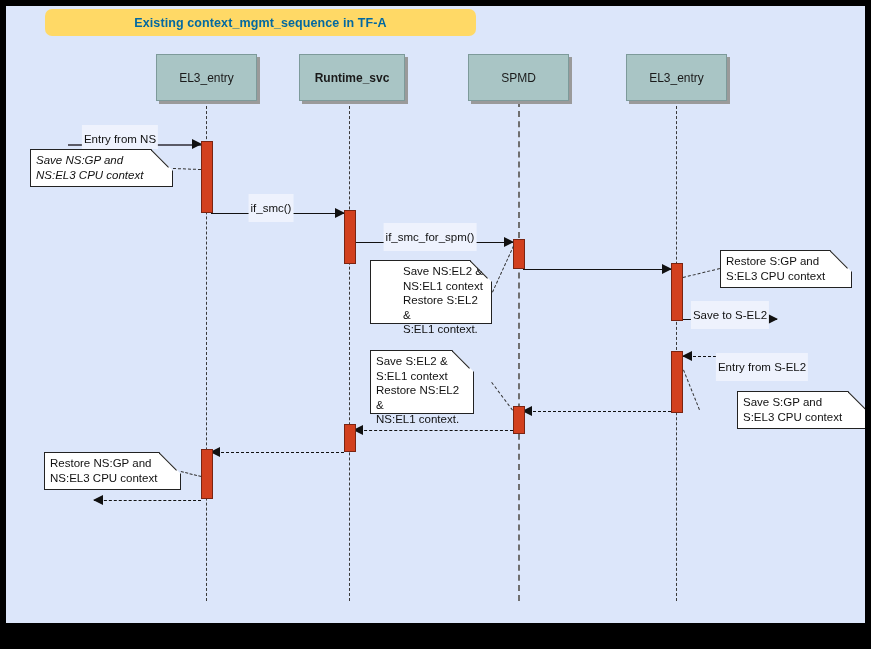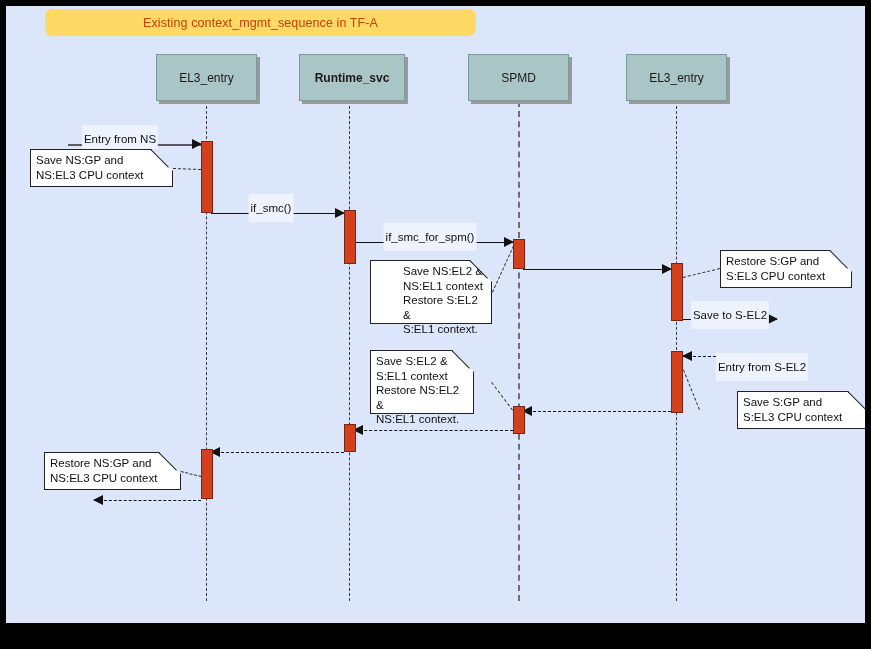--- a/index.html
+++ b/index.html
@@ -36,22 +36,22 @@
     width: 431px;
     height: 27px;
     background: #ffd966;
     border-radius: 7px;
     display: flex;
     align-items: center;
     justify-content: center;
   }
   #title-banner .title-text {
     font-size: 12.5px;
-    font-weight: normal;
-    color: #c2410c;
+    font-weight: bold;
+    color: #0369a1;
     letter-spacing: 0.1px;
     white-space: nowrap;
   }
   
   .participant {
     position: absolute;
     height: 47px;
     background: #a9c5c5;
     border: 1px solid #7d9a9a;
     box-shadow: 3px 3px 0 0 #9a9a9a;
@@ -251,21 +251,21 @@
         <div class="activation" style="left: 195px; top: 135px; height: 72px;"></div>
         <div class="activation" style="left: 338px; top: 204px; height: 54px;"></div>
         <div class="activation" style="left: 507px; top: 233px; height: 30px;"></div>
         <div class="activation" style="left: 665px; top: 257px; height: 58px;"></div>
         <div class="activation" style="left: 665px; top: 345px; height: 62px;"></div>
         <div class="activation" style="left: 507px; top: 400px; height: 28px;"></div>
         <div class="activation" style="left: 338px; top: 418px; height: 28px;"></div>
         <div class="activation" style="left: 195px; top: 443px; height: 50px;"></div>
       </div>
     <div id="layer-notes">
-        <div class="note" style="left: 24px; top: 143px; width: 143px; height: 38px;">Save NS:GP and
+        <div class="note" style="left: 24px; top: 143px; width: 143px; height: 38px; font-style: italic;">Save NS:GP and
 NS:EL3 CPU context<div class="fold"></div><div class="fold-edge"></div></div>
         <div class="connector" style="left: 167px; top: 162px; width: 28.0179px; transform: rotate(2.04541deg);"></div>
         <div class="note" style="left: 364px; top: 254px; width: 122px; height: 64px; padding-left: 32px;">Save NS:EL2 &amp;
 NS:EL1 context
 Restore S:EL2 &amp;
 S:EL1 context.<div class="fold"></div><div class="fold-edge"></div></div>
         <div class="connector" style="left: 486px; top: 286px; width: 50.5668px; transform: rotate(-65.4623deg);"></div>
         <div class="note" style="left: 714px; top: 244px; width: 132px; height: 38px;">Restore S:GP and
 S:EL3 CPU context<div class="fold"></div><div class="fold-edge"></div></div>
         <div class="connector" style="left: 714px; top: 263px; width: 38.0789px; transform: rotate(166.329deg);"></div>

